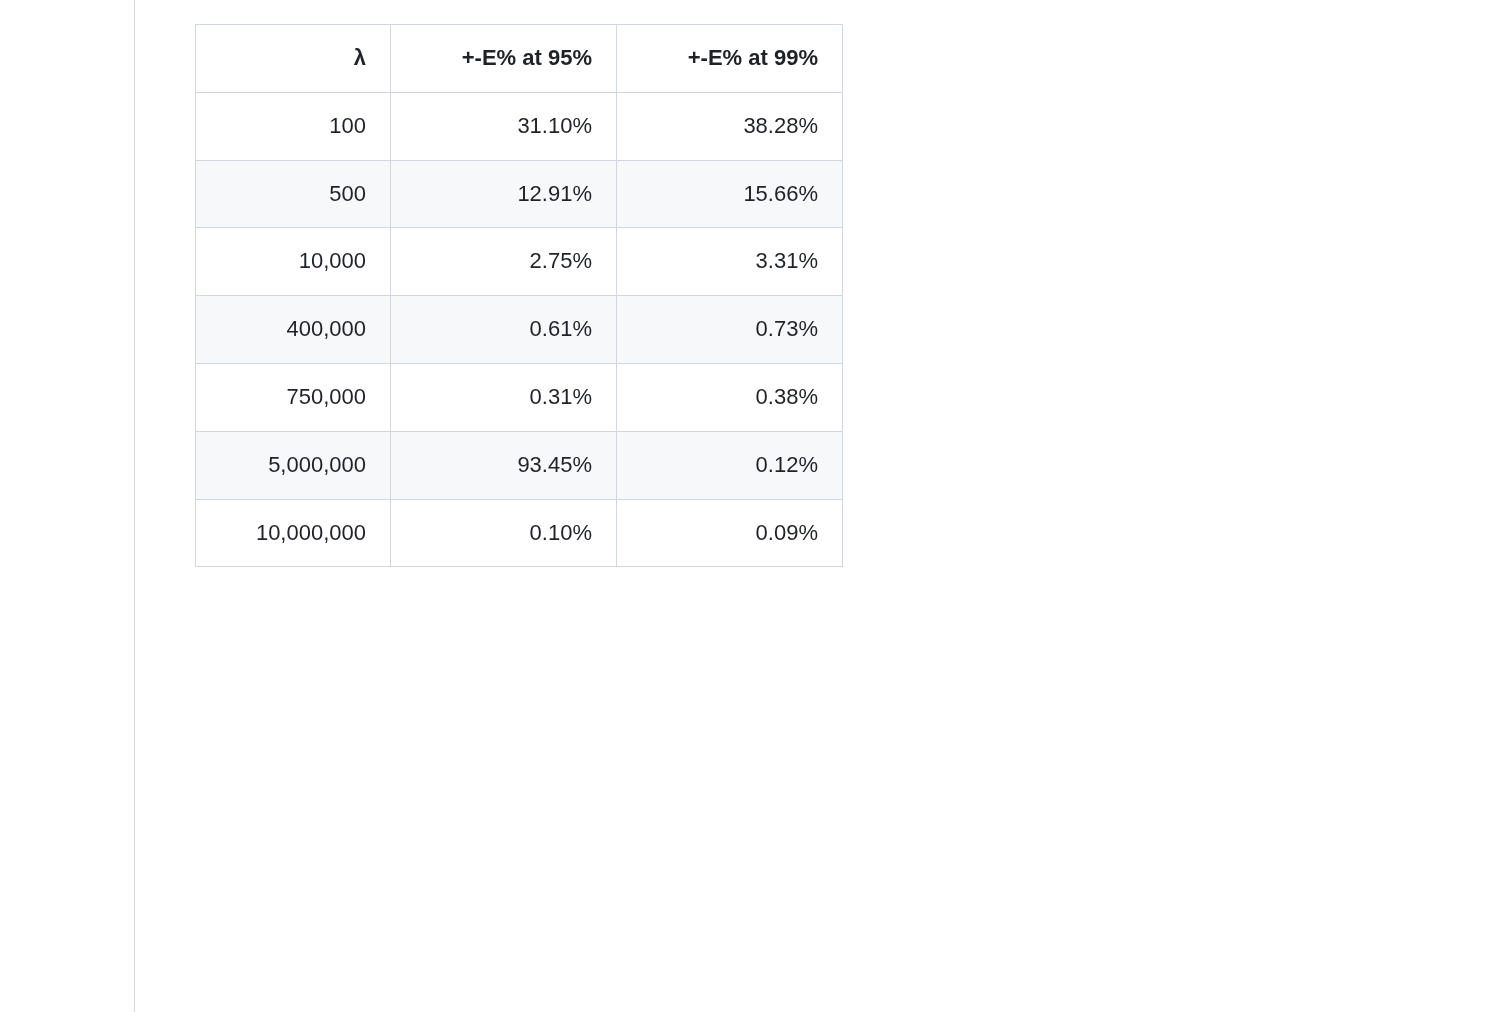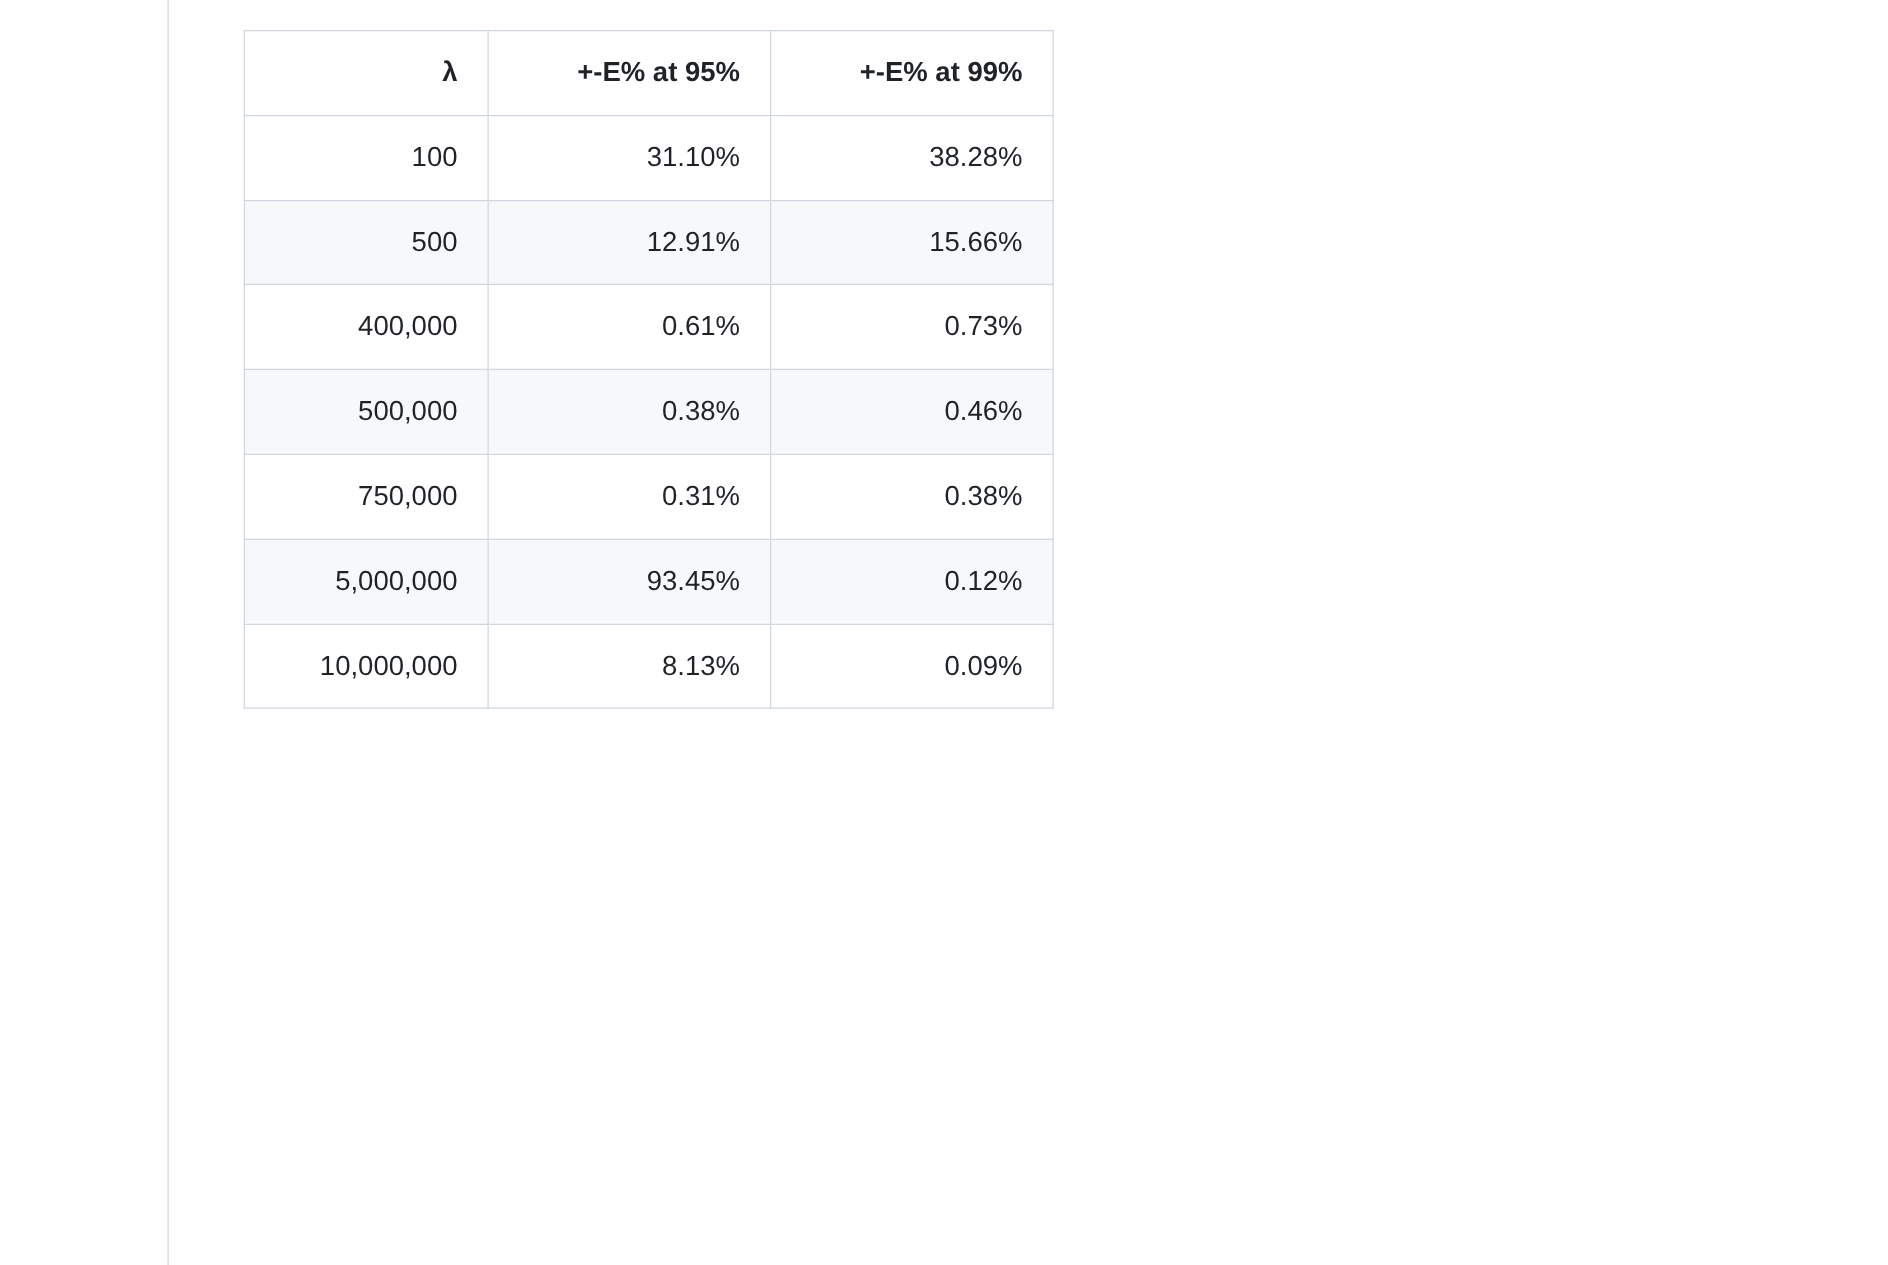--- a/index.html
+++ b/index.html
@@ -76,41 +76,41 @@
           <td>100</td>
           <td>31.10%</td>
           <td>38.28%</td>
         </tr>
         <tr>
           <td>500</td>
           <td>12.91%</td>
           <td>15.66%</td>
         </tr>
         <tr>
+          <td>10,000</td>
+          <td>2.75%</td>
+          <td>3.31%</td>
+        </tr>
+        <tr>
           <td>400,000</td>
           <td>0.61%</td>
           <td>0.73%</td>
-        </tr>
-        <tr>
-          <td>500,000</td>
-          <td>0.38%</td>
-          <td>0.46%</td>
         </tr>
         <tr>
           <td>750,000</td>
           <td>0.31%</td>
           <td>0.38%</td>
         </tr>
         <tr>
           <td>5,000,000</td>
           <td>93.45%</td>
           <td>0.12%</td>
         </tr>
         <tr>
           <td>10,000,000</td>
-          <td>8.13%</td>
+          <td>0.10%</td>
           <td>0.09%</td>
         </tr>
       </tbody>
     </table>
 
   </div>
 </div>
 
 </body></html>

